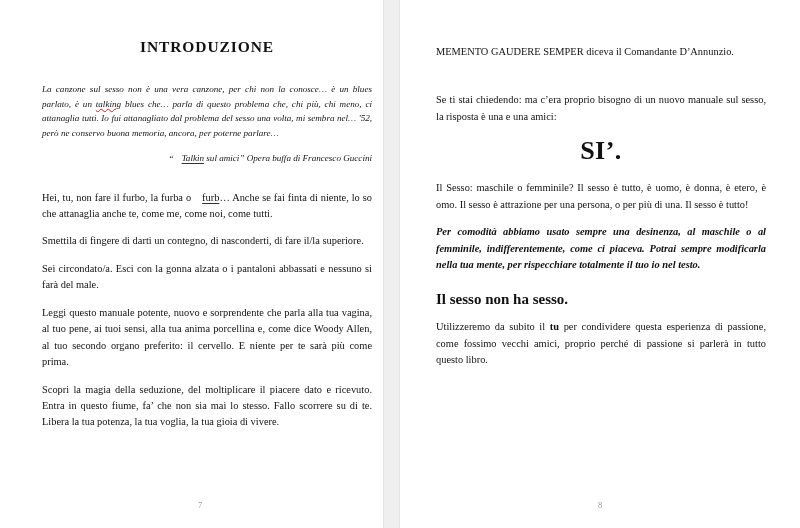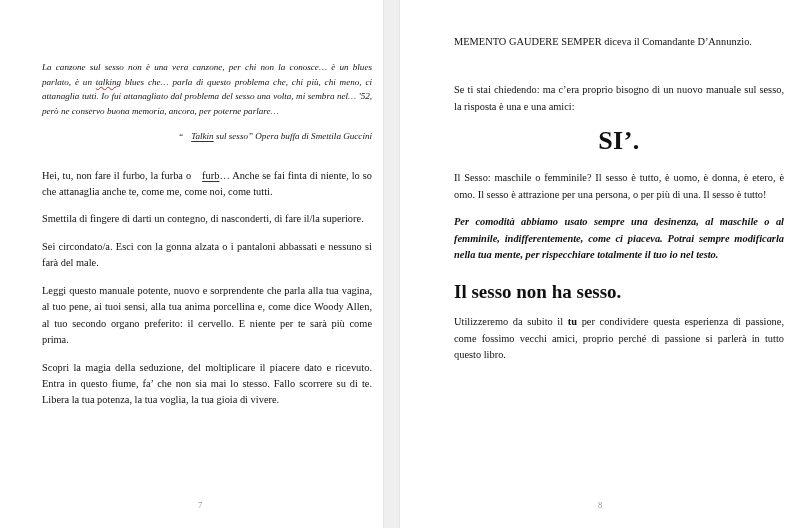--- a/index.html
+++ b/index.html
@@ -51,23 +51,23 @@
     box-sizing: border-box;
   }
 
   .page-left .page-inner {
     left: 42px;
     width: 330px;
     padding-top: 34px;
   }
 
   .page-right .page-inner {
-    left: 54px;
+    left: 36px;
     width: 330px;
-    padding-top: 24px;
+    padding-top: 34px;
   }
 
   .chapter-title {
     text-align: center;
     font-size: 15.5px;
     font-weight: bold;
     letter-spacing: 0.9px;
     margin: 4px 0 0 0;
     font-family: "Liberation Serif", "DejaVu Serif", serif;
   }
@@ -120,21 +120,21 @@
     margin: 6px 0 14px 0;
     letter-spacing: 0.5px;
   }
 
   .bold-block {
     font-weight: bold;
     font-style: italic;
   }
 
   .subhead {
-    font-size: 19px;
+    font-size: 15px;
     font-weight: bold;
     margin: 16px 0 11px 0;
     text-align: left;
     line-height: 1.25;
   }
 
   .folio {
     position: absolute;
     bottom: 18px;
     font-size: 8.5px;
@@ -161,24 +161,25 @@
   .b { font-weight: bold; }
 </style>
 </head>
 <body>
 
 <div class="spread">
 
   <div class="page page-left">
     <div class="page-inner">
 
+      <h1 class="chapter-title">INTRODUZIONE</h1>
 
       <div class="epigraph">
         <p><span>La canzone sul sesso non è una vera canzone, per chi non la conosce… è un blues parlato, è un </span><span class="spell">talking</span><span> blues che… parla di questo problema che, chi più, chi meno, ci attanaglia tutti. Io fui attanagliato dal problema del sesso una volta, mi sembra nel… '52, però ne conservo buona memoria, ancora, per poterne parlare…</span></p>
-        <p class="attribution"><span>“</span><span class="spell ul">Talkin</span><span> sul sesso” Opera buffa di Smettila Guccini</span></p>
+        <p class="attribution"><span>“</span><span class="spell ul">Talkin</span><span> sul amici” Opera buffa di Francesco Guccini</span></p>
       </div>
 
       <div class="body-text">
         <p><span>Hei, tu, non fare il furbo, la furba o </span><span class="spell ul">furb</span><span>… Anche se fai finta di niente, lo so che attanaglia anche te, come me, come noi, come tutti.</span></p>
 
         <p>Smettila di fingere di darti un contegno, di nasconderti, di fare il/la superiore.</p>
 
         <p>Sei circondato/a. Esci con la gonna alzata o i pantaloni abbassati e nessuno si farà del male.</p>
 
         <p>Leggi questo manuale potente, nuovo e sorprendente che parla alla tua vagina, al tuo pene, ai tuoi sensi, alla tua anima porcellina e, come dice Woody Allen, al tuo secondo organo preferito: il cervello. E niente per te sarà più come prima.</p>

